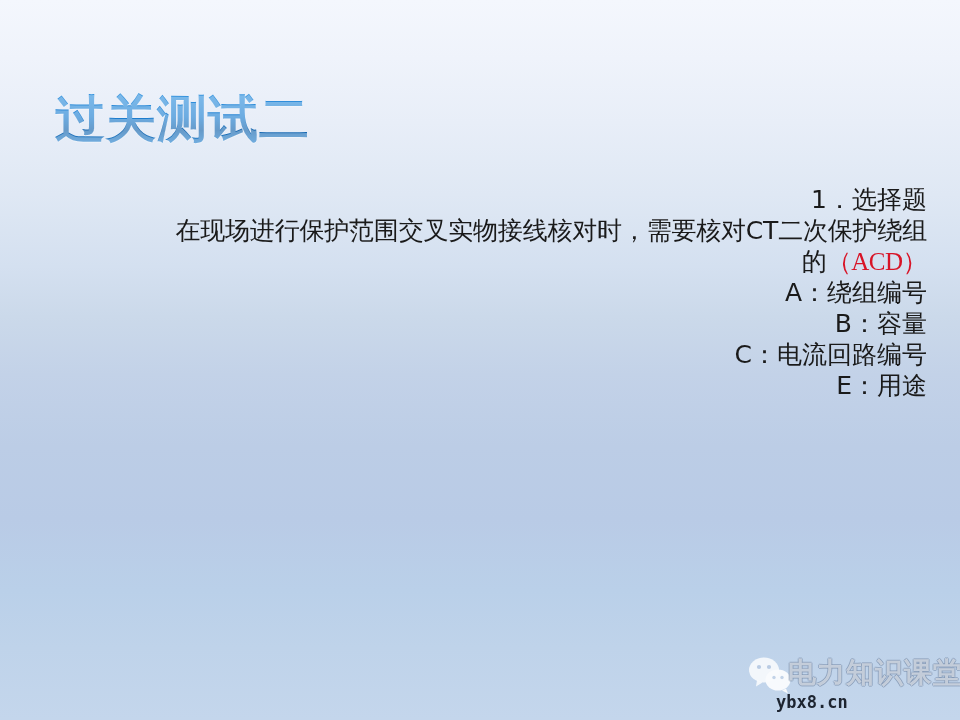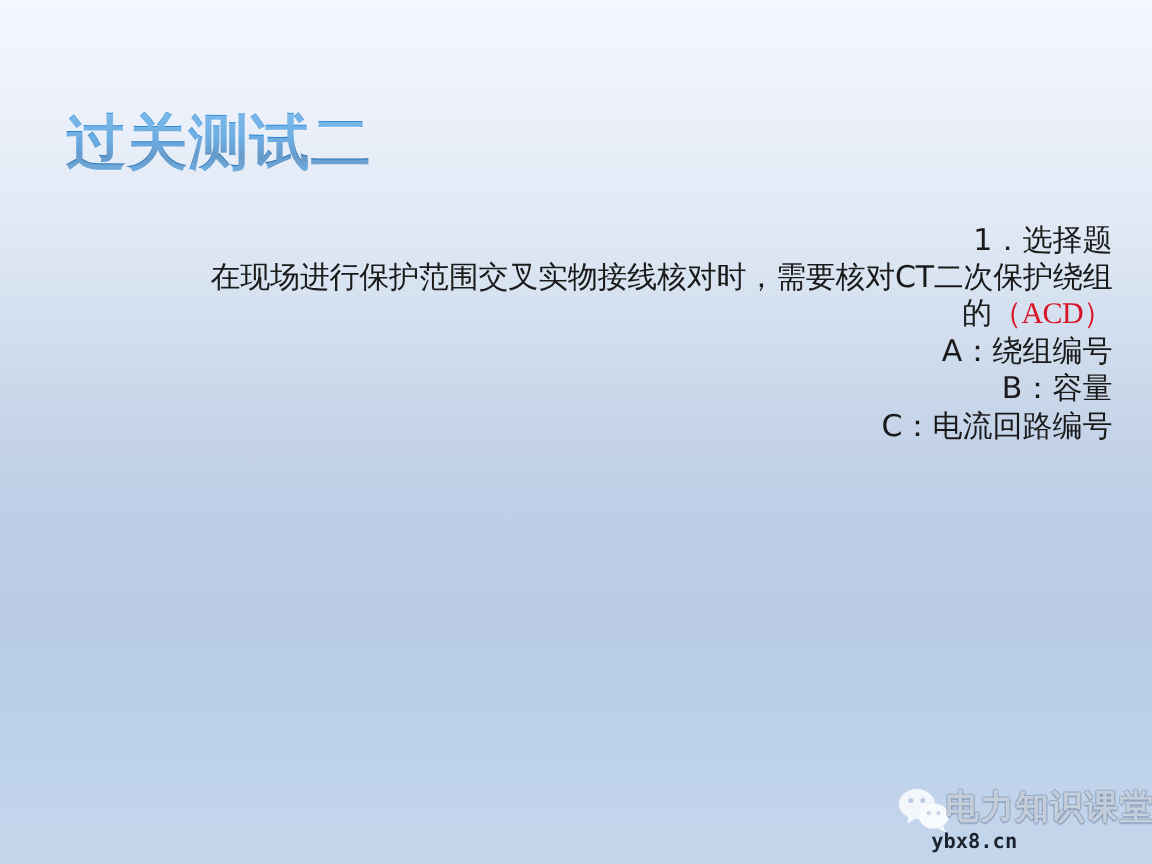--- a/index.html
+++ b/index.html
@@ -150,20 +150,23 @@
 
     <div class="line">
       <span class="opt-label">B：</span><span>容量</span>
     </div>
 
     <div class="line">
       <span class="opt-label">C：</span><span>电流回路编号</span>
     </div>
 
 
+    <div class="line">
+      <span class="opt-label">E：</span><span>用途</span>
+    </div>
 
   </div>
 
   <div id="watermark">
     <svg id="wechat-icon" viewBox="0 0 46 38">
       <ellipse cx="16" cy="14" rx="15" ry="12.5" fill="#ffffff" fill-opacity="0.88"></ellipse>
       <polygon points="9,24 8,30.5 14.5,26.5" fill="#ffffff" fill-opacity="0.88"></polygon>
       <circle cx="11" cy="11" r="2.1" fill="#b9cbe3"></circle>
       <circle cx="21" cy="11" r="2.1" fill="#b9cbe3"></circle>
       <ellipse cx="30" cy="24" rx="12.5" ry="10.5" fill="#ffffff" fill-opacity="0.95"></ellipse>

